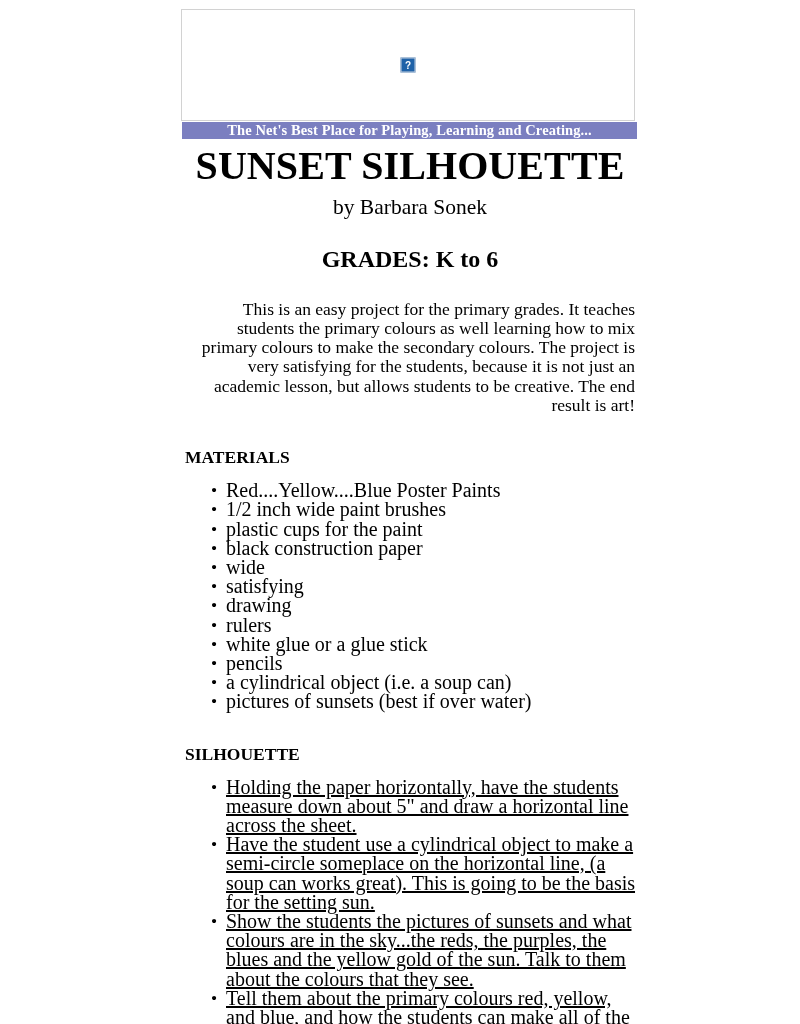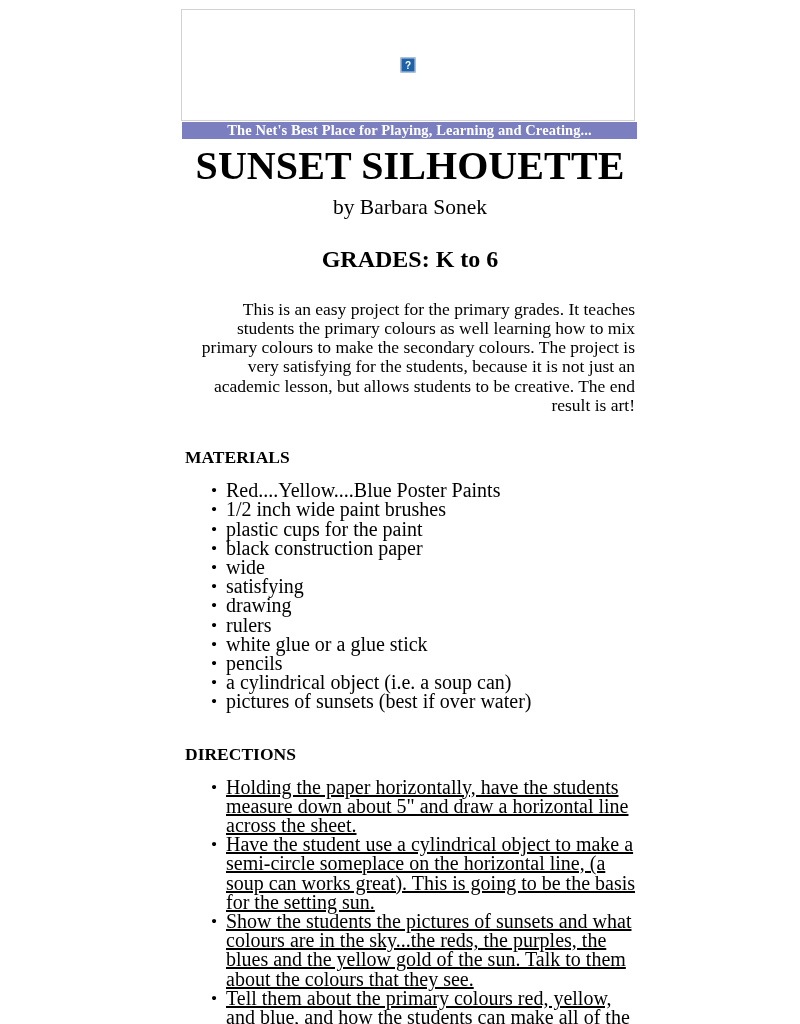--- a/index.html
+++ b/index.html
@@ -179,21 +179,21 @@
       <li>wide</li>
       <li>satisfying</li>
       <li>drawing</li>
       <li>rulers</li>
       <li>white glue or a glue stick</li>
       <li>pencils</li>
       <li>a cylindrical object (i.e. a soup can)</li>
       <li>pictures of sunsets (best if over water)</li>
     </ul>
 
-    <h3 class="section-heading">DIRECTIONS</h3>
+    <h3 class="section-heading">SILHOUETTE</h3>
 
     <ul class="doc-list directions-list">
       <li>Holding the paper horizontally, have the students measure down about 5" and draw a horizontal line across the sheet.</li>
       <li>Have the student use a cylindrical object to make a semi-circle someplace on the horizontal line, (a soup can works great). This is going to be the basis for the setting sun.</li>
       <li>Show the students the pictures of sunsets and what colours are in the sky...the reds, the purples, the blues and the yellow gold of the sun. Talk to them about the colours that they see.</li>
       <li>Tell them about the primary colours red, yellow, and blue, and how the students can make all of the other colours just by using the primary colours. (Red and blue make purple, yellow and</li>
     </ul>
 
   </div>
 </div>

